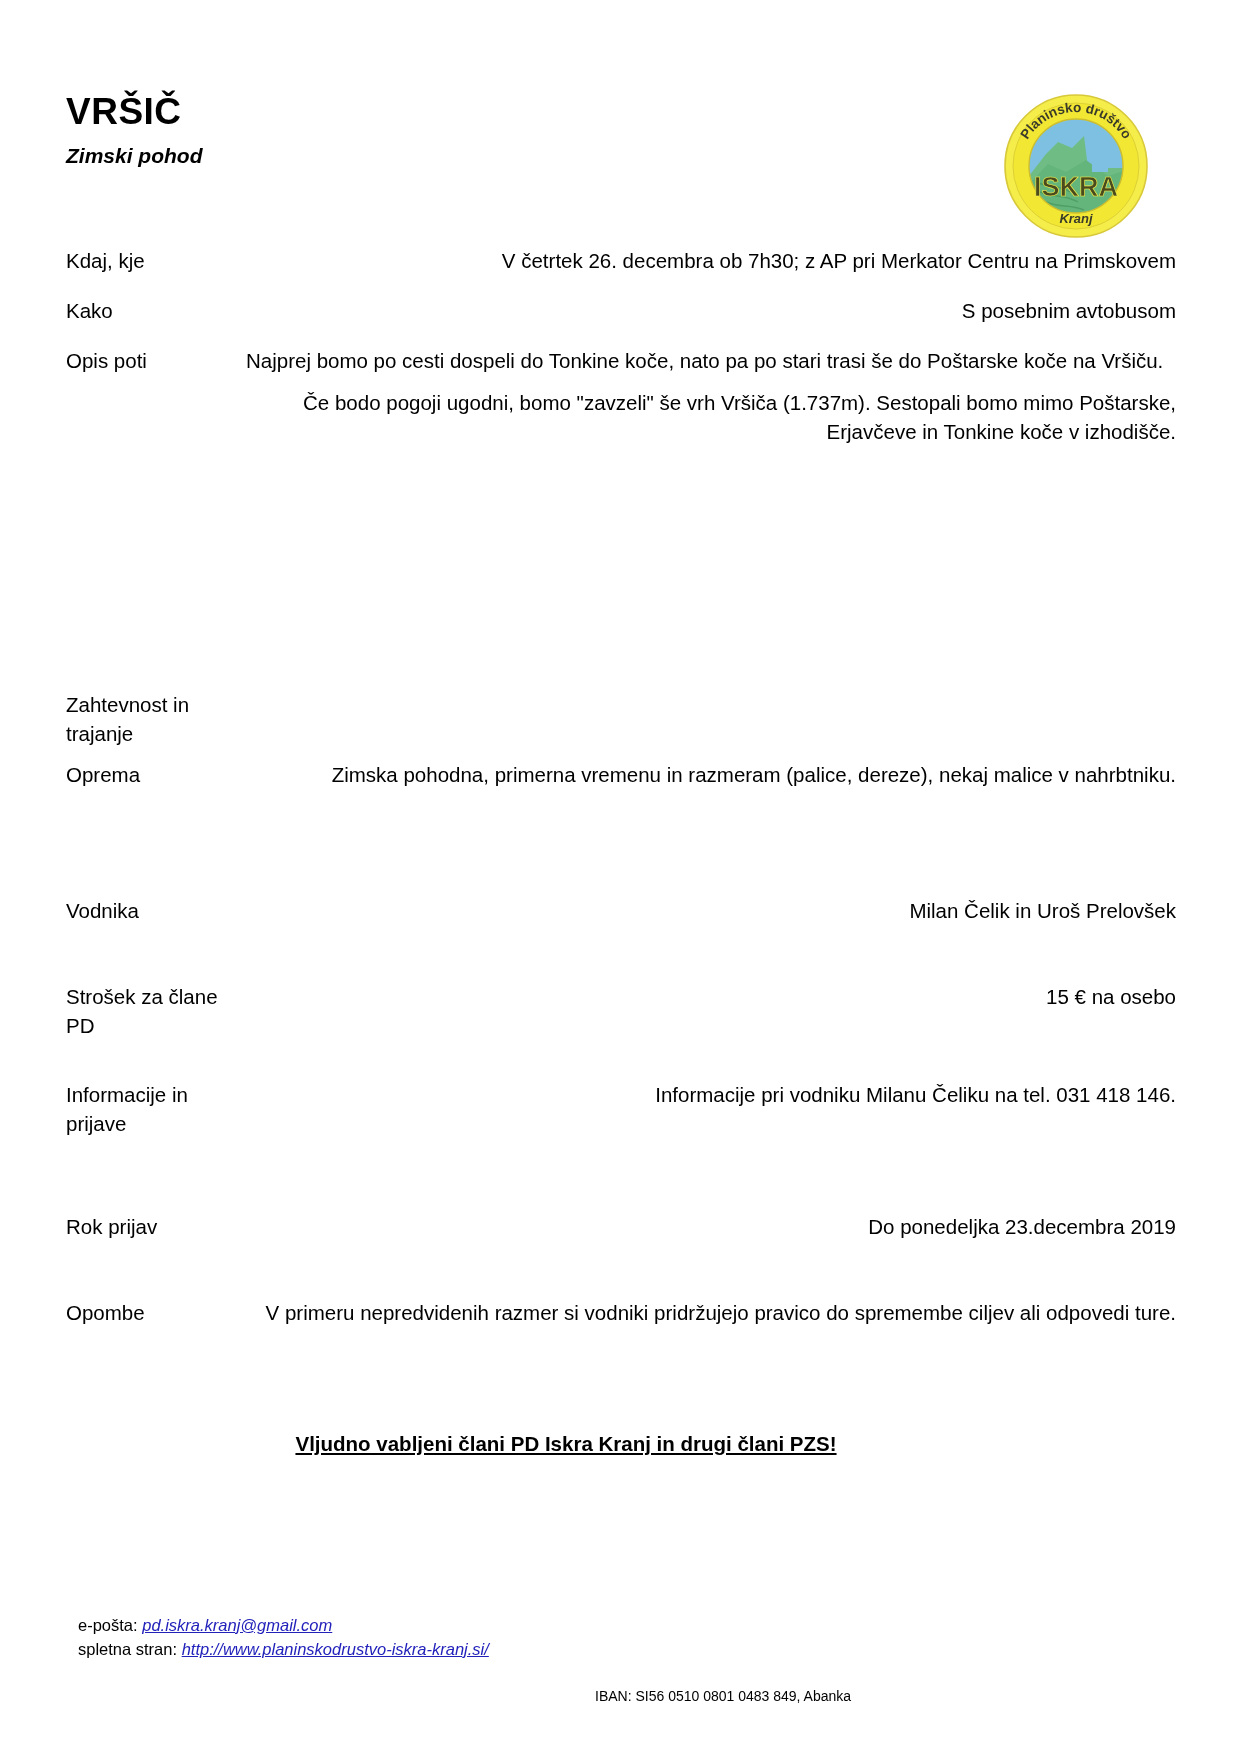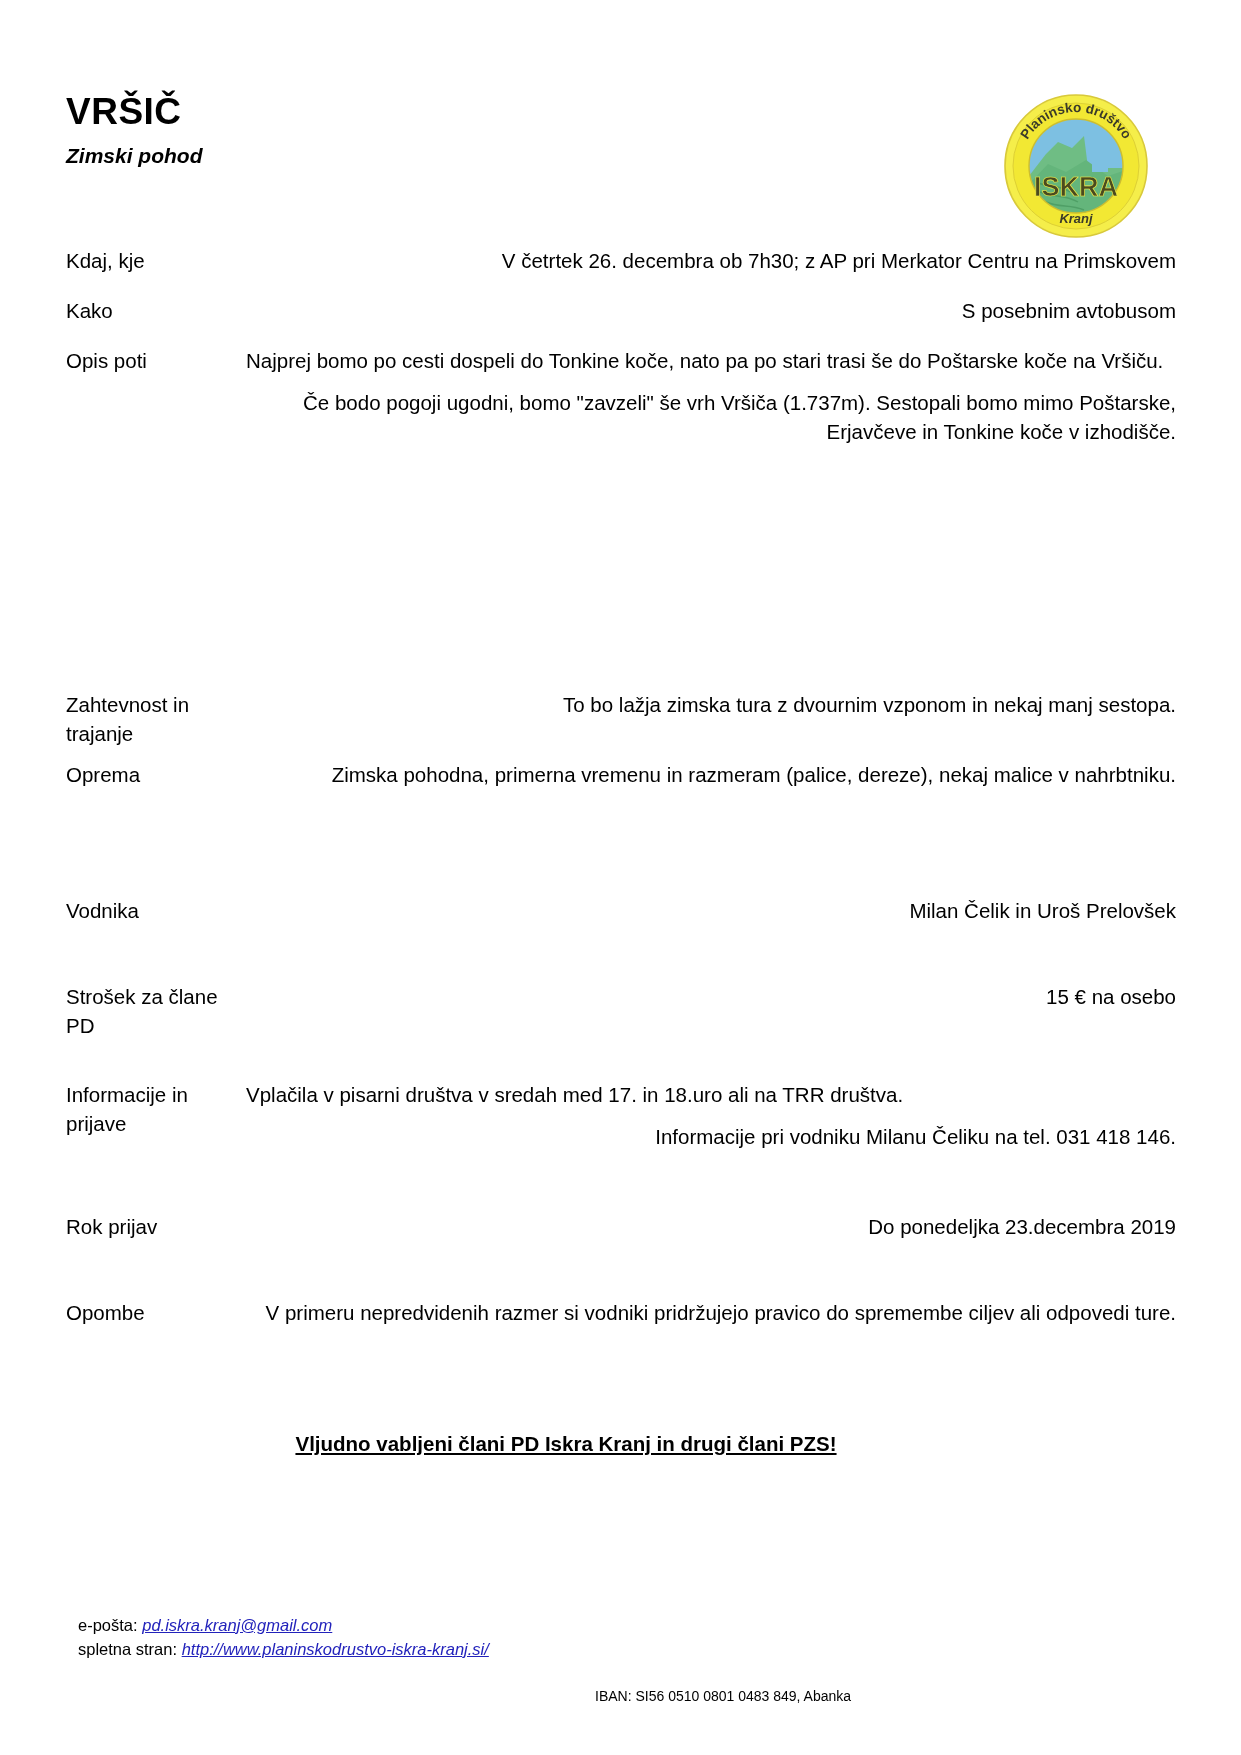--- a/index.html
+++ b/index.html
@@ -198,23 +198,20 @@
     <div class="row" style="top:346px">
       <div class="row-label">Opis poti</div>
       <div class="row-value">
         <p>Najprej bomo po cesti dospeli do Tonkine koče, nato pa po stari trasi še do Poštarske koče na Vršiču.</p>
         <p>Če bodo pogoji ugodni, bomo "zavzeli" še vrh Vršiča (1.737m). Sestopali bomo mimo Poštarske, Erjavčeve in Tonkine koče v izhodišče.</p>
       </div>
     </div>
 
     <div class="row" style="top:690px">
       <div class="row-label">Zahtevnost in trajanje</div>
-      <div class="row-value">
-        <p>To bo lažja zimska tura z dvournim vzponom in nekaj manj sestopa.</p>
-      </div>
     </div>
 
     <div class="row" style="top:760px">
       <div class="row-label">Oprema</div>
       <div class="row-value">
         <p>Zimska pohodna, primerna vremenu in razmeram (palice, dereze), nekaj malice v nahrbtniku.</p>
       </div>
     </div>
 
     <div class="row" style="top:896px">
@@ -227,21 +224,20 @@
     <div class="row" style="top:982px">
       <div class="row-label">Strošek za člane PD</div>
       <div class="row-value">
         <p>15 € na osebo</p>
       </div>
     </div>
 
     <div class="row" style="top:1080px">
       <div class="row-label">Informacije in prijave</div>
       <div class="row-value">
-        <p>Vplačila v pisarni društva v sredah med 17. in 18.uro ali na TRR društva.</p>
         <p>Informacije pri vodniku Milanu Čeliku na tel. 031 418 146.</p>
       </div>
     </div>
 
     <div class="row" style="top:1212px">
       <div class="row-label">Rok prijav</div>
       <div class="row-value">
         <p>Do ponedeljka 23.decembra 2019</p>
       </div>
     </div>

